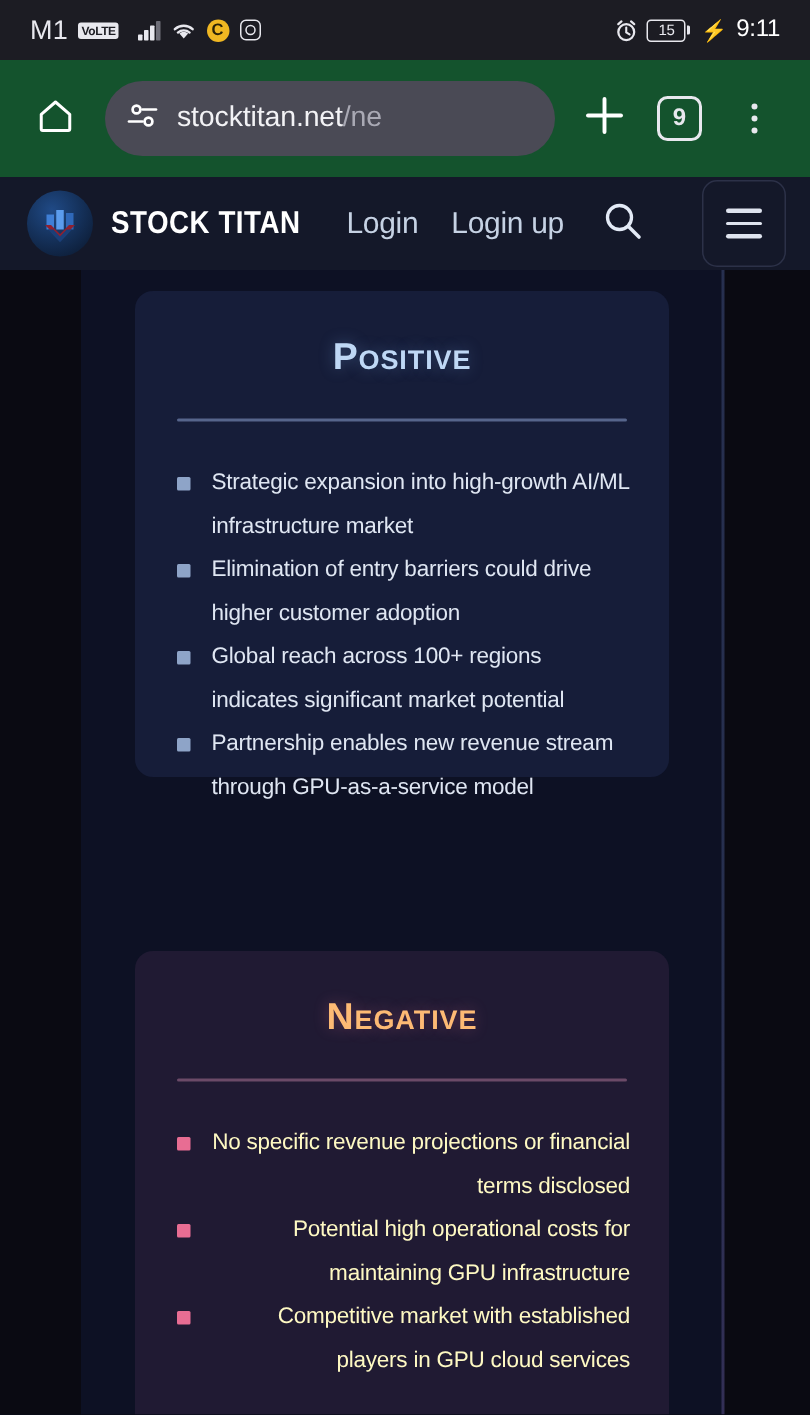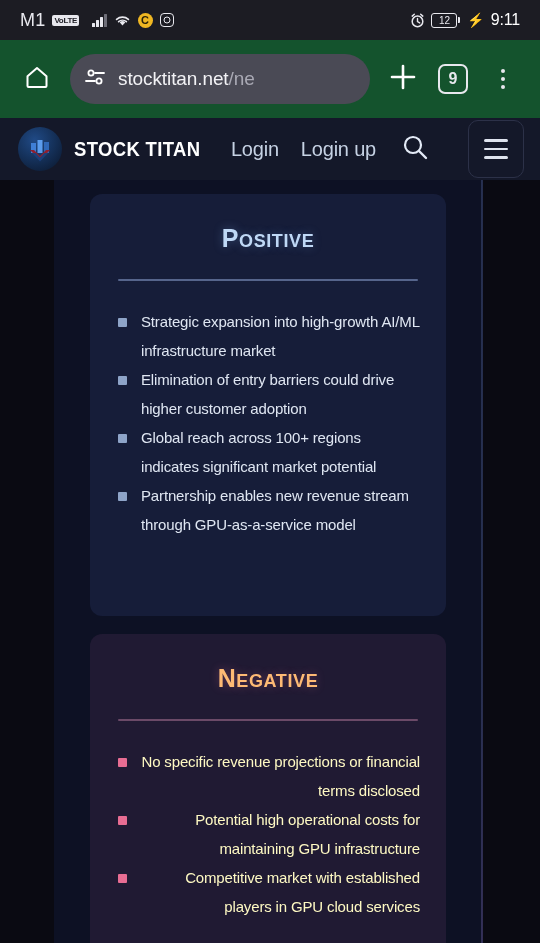--- a/index.html
+++ b/index.html
@@ -232,21 +232,21 @@
   }
 
   .card {
     position: absolute;
     left: 36px; right: 36px;
     border-radius: 12px;
     padding: 30px 26px 26px;
   }
   .card-positive {
     top: 14px;
-    height: 422px;
+    height: 324px;
     background: #161d39;
   }
   .card-negative {
     top: 454px;
     height: 440px;
     background: #201a33;
   }
   .card-title {
     text-align: center;
     font-size: 25px;
@@ -314,21 +314,21 @@
     </div>
     <div class="status-right">
       <span class="alarm-ico">
         <svg width="15" height="15" viewBox="0 0 15 15">
           <circle cx="7.5" cy="8.4" r="5.3" stroke="#e8e8ee" stroke-width="1.5" fill="none"></circle>
           <path d="M7.5 5.4 v3.2 l2.2 1.3" stroke="#e8e8ee" stroke-width="1.4" fill="none" stroke-linecap="round"></path>
           <path d="M2.2 3.1 L4.3 1.3 M12.8 3.1 L10.7 1.3" stroke="#e8e8ee" stroke-width="1.5" stroke-linecap="round"></path>
         </svg>
       </span>
       <span class="battery">
-        <span class="battery-body">12</span>
+        <span class="battery-body">15</span>
         <span class="battery-tip"></span>
       </span>
       <span class="bolt">⚡</span>
       <span class="clock-text">9:11</span>
     </div>
   </div>
 
   <div class="browser-bar">
     <div class="tb-btn">
       <span>

